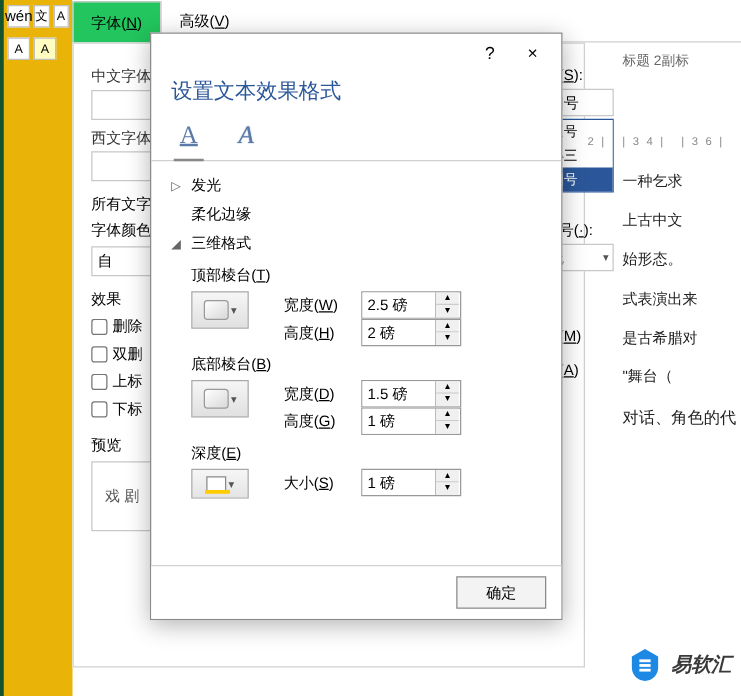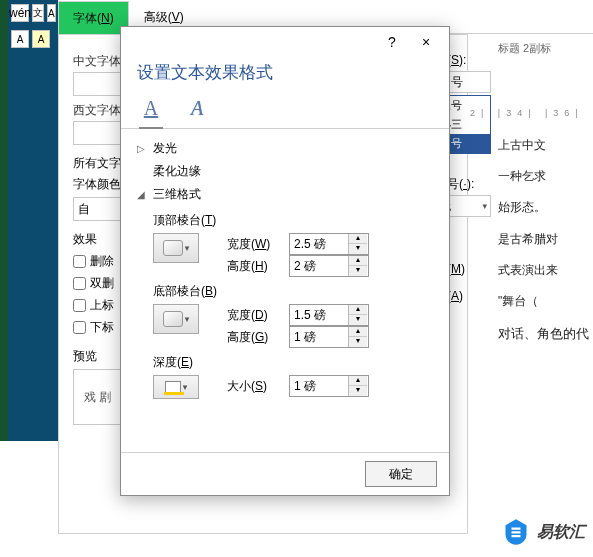--- a/index.html
+++ b/index.html
@@ -1,17 +1,17 @@
 <!DOCTYPE html>
 <html><head>
 <meta charset="utf-8">
 <style>
 *{box-sizing:border-box;margin:0;padding:0;font-family:"Microsoft YaHei","SimSun",sans-serif;font-size:12px;}
 body{background:#fff;width:593px;height:557px;overflow:hidden;position:relative;}
-.ribbon-edge{position:absolute;left:0;top:0;width:58px;height:441px;background:#0c4a6e;border-left:8px solid #14532d;}
+.ribbon-edge{position:absolute;left:0;top:0;width:58px;height:557px;background:#eab308;border-left:3px solid #14532d;}
 .ribbon-edge .rb{display:flex;gap:3px;padding:4px 3px;}
 .rbx{width:18px;height:18px;border:1px solid #c0c0c0;background:#fff;display:flex;align-items:center;justify-content:center;font-size:10px;}
 .styles-prev{position:absolute;right:0;top:12px;width:95px;}
 .sp1{font-size:20px;color:#333;}
 .sp2{font-size:11px;color:#666;margin-top:6px;}
 .tabs{position:absolute;left:58px;top:0;right:0;height:34px;border-bottom:1px solid #d0d0d0;background:#fff;display:flex;}
 .tab{padding:8px 14px;border:1px solid transparent;border-bottom:none;cursor:pointer;}
 .tab.active{border-color:#d0d0d0;background:#22c55e;position:relative;top:1px;}
 .tab u{text-decoration:underline;}
 .font-dialog{position:absolute;left:58px;top:34px;width:410px;height:500px;background:#fff;border:1px solid #d0d0d0;}
@@ -164,25 +164,25 @@
       <span class="caret-dn">▾</span>
     </div>
   <div class="rc-label" style="margin-top:44px"><span>母</span>(<u class="hot">M</u>)</div>
   <div class="rc-label" style="margin-top:10px"><span>母</span>(<u class="hot">A</u>)</div>
 </div>
 
 <div class="ruler">2| |34| |36| |38| |40|</div>
 
 <div class="doc-text">
   <div style="height:30px"></div>
+  <div>一种乞求</div>
   <div>上古中文</div>
-  <div>一种乞求</div>
   <div>始形态。</div>
+  <div>式表演出来</div>
   <div>是古希腊对</div>
-  <div>式表演出来</div>
   <div>"舞台（</div>
   <div style="font-size:13px">对话、角色的代</div>
 </div>
 
 <div class="inner-dialog">
   <div class="id-titlebar">
     <div class="id-tb-btn">?</div>
     <div class="id-tb-btn">×</div>
   </div>
   <div class="id-title">设置文本效果格式</div>

